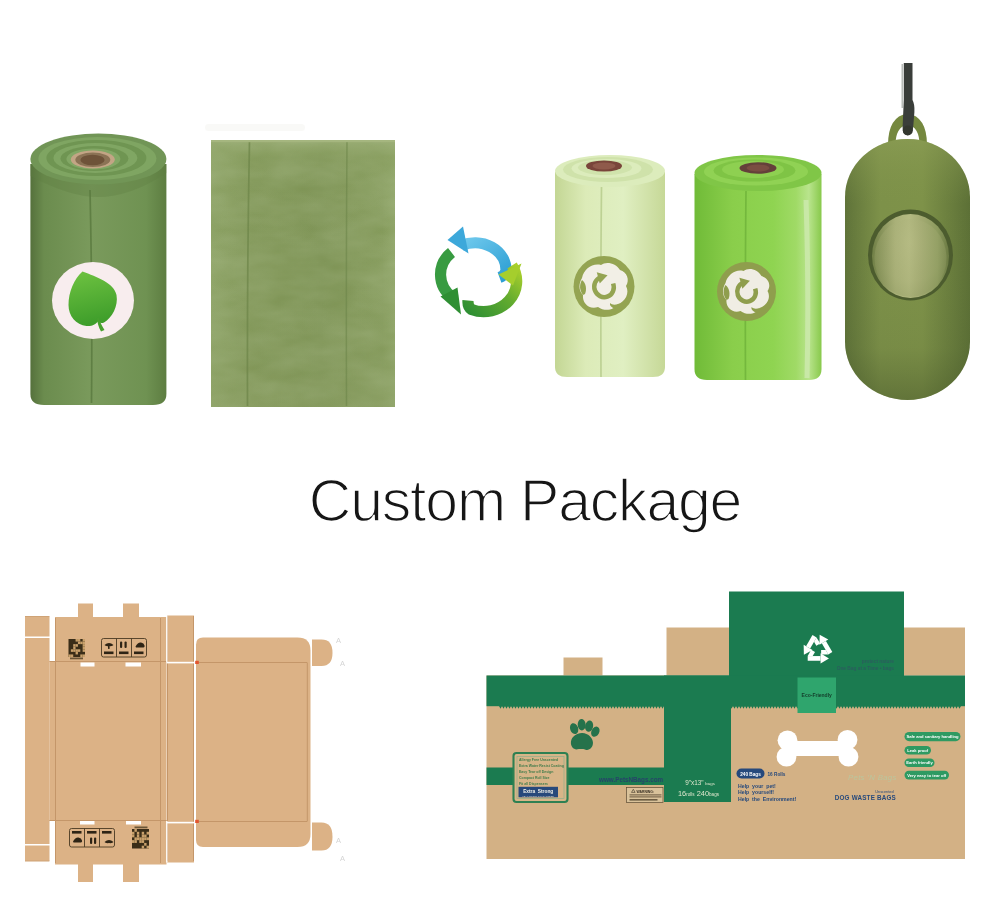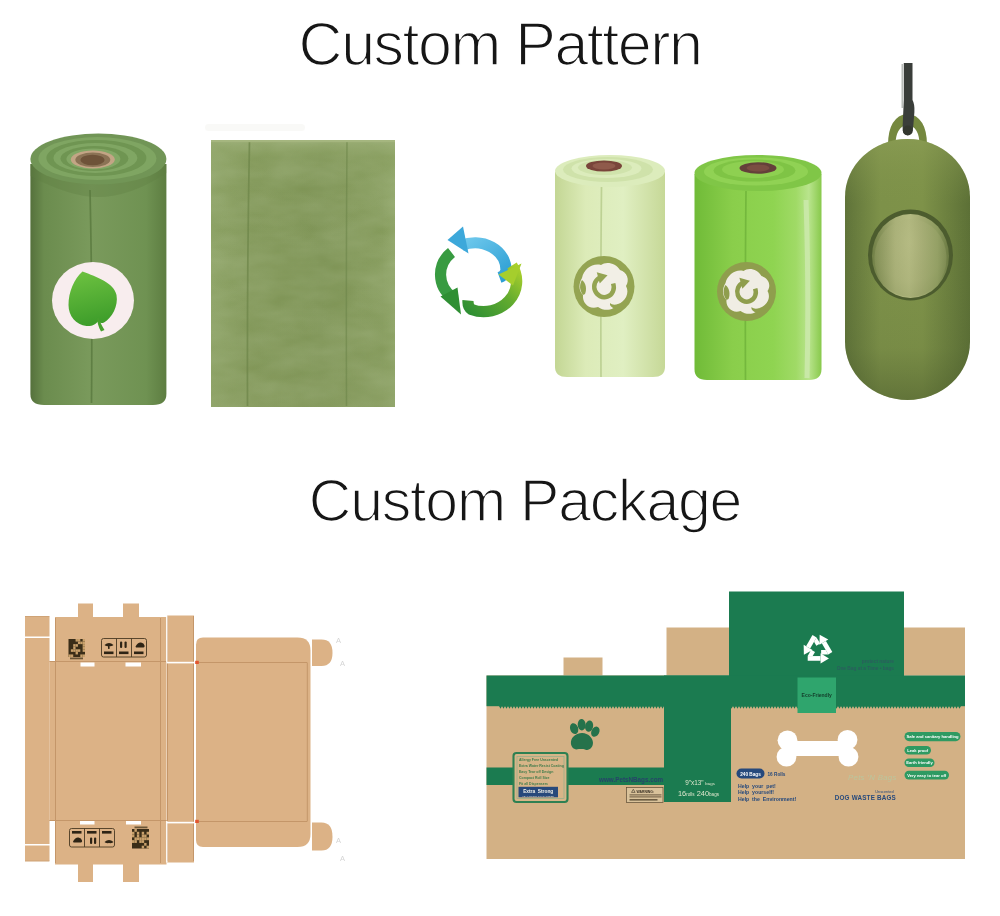--- a/index.html
+++ b/index.html
@@ -4,21 +4,20 @@
 <style>
 html,body{margin:0;padding:0}
 #page{position:relative;width:1000px;height:916px;background:#fff;overflow:hidden;font-family:"Liberation Sans",sans-serif}
 .t1{position:absolute;left:0;top:9px;width:1000px;text-align:center;font-size:61px;color:#161616;letter-spacing:-1.5px;-webkit-text-stroke:1.6px #ffffff}
 .t2{position:absolute;left:25px;top:467px;width:1000px;text-align:center;font-size:59px;color:#161616;letter-spacing:-1.2px;-webkit-text-stroke:1.6px #ffffff}
 svg{position:absolute;left:0;top:0}
 </style>
 </head>
 <body>
 <div id="page">
-<div class="t1">Custom Pattern</div>
 <div class="t2">Custom Package</div>
 <svg width="1000" height="916" viewBox="0 0 1000 916">
 <defs>
 <linearGradient id="roll1body" x1="0" y1="0" x2="1" y2="0">
  <stop offset="0" stop-color="#55713c"></stop>
           <stop offset="0.1" stop-color="#6b8c4e"></stop>
  <stop offset="0.45" stop-color="#7a9a5c"></stop>
           <stop offset="0.85" stop-color="#6f9252"></stop>
  <stop offset="1" stop-color="#5d7d41"></stop>
 </linearGradient>

